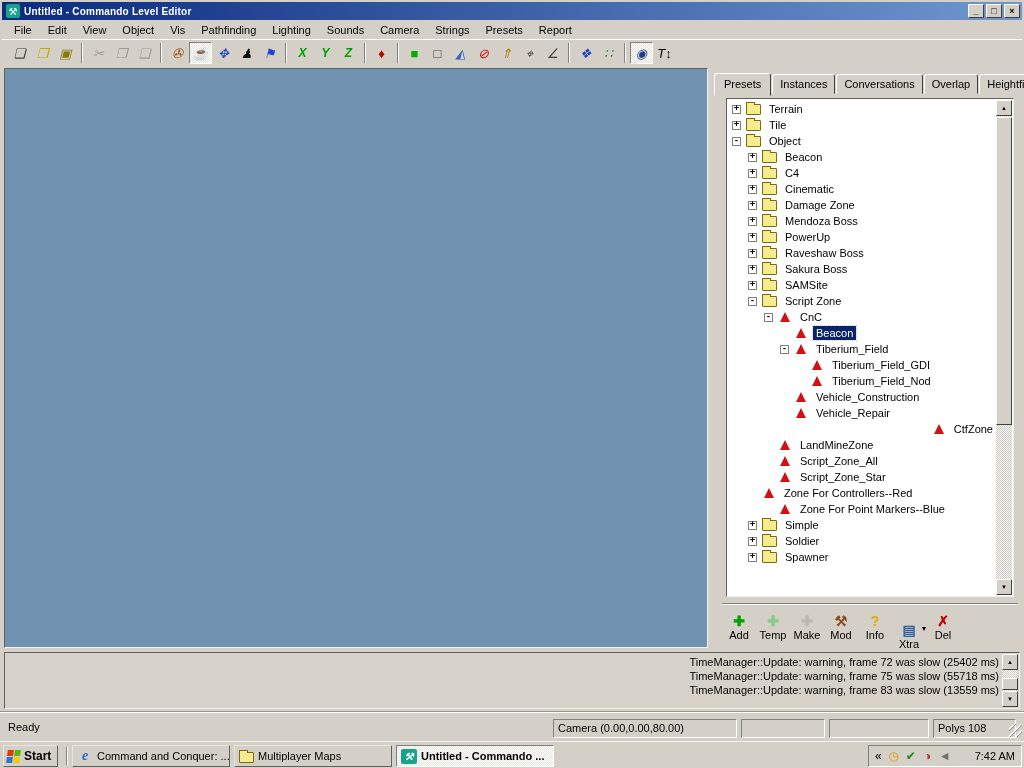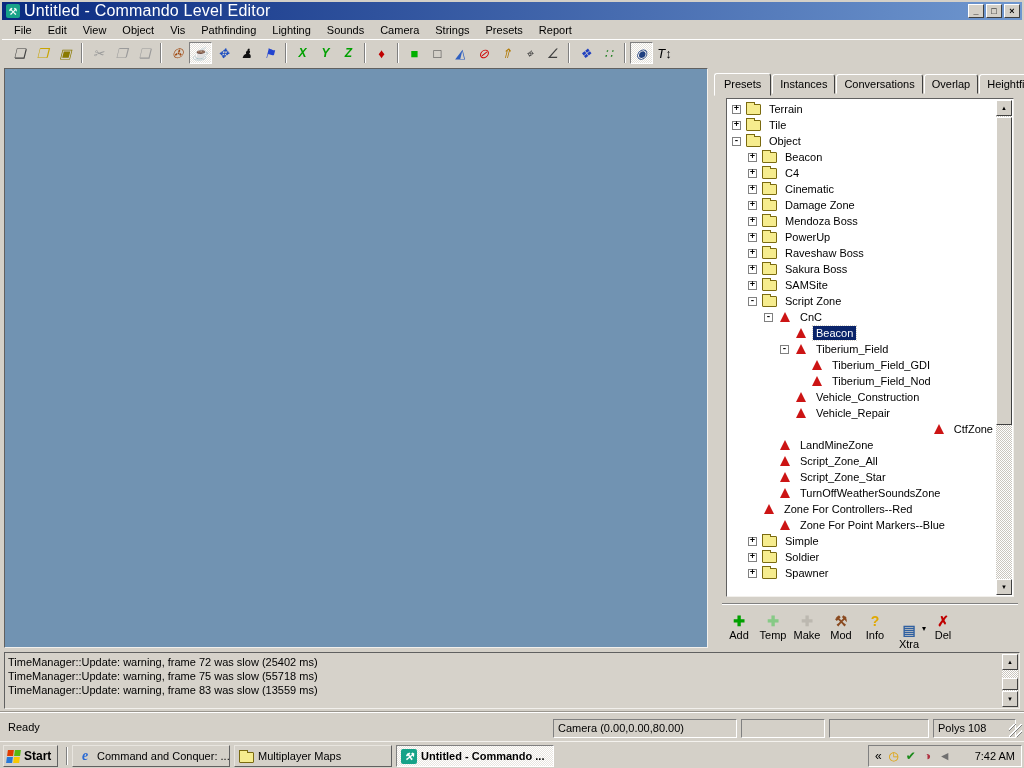--- a/index.html
+++ b/index.html
@@ -6,21 +6,21 @@
   html,body{width:1024px;height:768px;overflow:hidden;}
   body{font-family:"Liberation Sans",sans-serif;font-size:11px;background:#d4d0c8;position:relative;color:#000;}
   .raised{border:1px solid;border-color:#fff #404040 #404040 #fff;}
   .raised2{border:1px solid;border-color:#e8e5df #606060 #606060 #e8e5df;}
 
   
   .titlebar{position:absolute;left:2px;top:2px;right:2px;height:18px;
     background:linear-gradient(90deg,#0a2a80,#6f97cf);display:flex;align-items:center;}
   .app-ico{width:14px;height:14px;margin:0 4px;background:#17a389;color:#fff;
     display:flex;align-items:center;justify-content:center;font-size:10px;border-radius:2px;flex:none;}
-  .title-text{color:#fff;font-weight:normal;font-size:16px;letter-spacing:.2px;flex:1;white-space:nowrap;}
+  .title-text{color:#fff;font-weight:bold;font-size:10px;letter-spacing:.2px;flex:1;white-space:nowrap;}
   .winbtns{display:flex;gap:2px;margin-right:2px;}
   .winbtn{width:16px;height:14px;background:#d4d0c8;display:flex;align-items:center;justify-content:center;
     font-size:9px;font-weight:bold;line-height:1;}
 
   
   .menubar{position:absolute;left:2px;top:20px;right:2px;height:19px;display:flex;align-items:center;padding-left:4px;}
   .menu-item{padding:3px 8px;cursor:default;}
 
   
   .toolbar{position:absolute;left:2px;top:39px;right:2px;height:27px;border-top:1px solid #fff;
@@ -77,21 +77,21 @@
     border-top:1px solid #808080;box-shadow:0 1px 0 #fff inset;display:flex;align-items:center;padding-top:2px;}
   .pbtn{display:flex;flex-direction:column;align-items:center;justify-content:center;width:34px;height:38px;cursor:default;}
   .pbtn .glyph{font-size:14px;font-weight:bold;line-height:15px;}
   .pbtn .plabel{font-size:11px;line-height:12px;}
   .pbtn .dd{font-size:8px;margin-left:30px;margin-top:-26px;}
   .pbtn .dd:empty{display:none;}
 
   
   .logarea{position:absolute;left:4px;top:652px;width:1016px;height:57px;background:#d6d2ca;
     border:1px solid;border-color:#606060 #f2f0ec #f2f0ec #606060;}
-  .loglines{position:absolute;left:3px;top:2px;right:20px;bottom:2px;overflow:hidden;}
+  .loglines{position:absolute;left:3px;top:2px;right:20px;bottom:2px;overflow:hidden;text-align:right;}
   .logline{line-height:14px;white-space:nowrap;}
   .log-sb{right:1px;top:1px;bottom:1px;}
   .log-sb .up{top:0;} .log-sb .down{bottom:0;}
   .log-sb .sb-thumb{bottom:17px;height:12px;}
 
   
   .statusbar{position:absolute;left:0;top:711px;width:1024px;height:30px;border-top:1px solid #9a968e;
     box-shadow:0 1px 0 #fff inset;}
   .status-ready{position:absolute;left:8px;top:9px;}
   .spanel{position:absolute;top:7px;height:19px;border:1px solid;border-color:#808080 #fff #fff #808080;
@@ -444,25 +444,20 @@
           <span class="ticon zone"></span>
           <span class="tlabel">Script_Zone_All</span>
         </div>
 
         <div class="tree-row" style="padding-left: 32px;">
           <span class="expander"></span>
           <span class="ticon zone"></span>
           <span class="tlabel">Script_Zone_Star</span>
         </div>
 
-        <div class="tree-row" style="padding-left: 32px;">
-          <span class="expander"></span>
-          <span class="ticon zone"></span>
-          <span class="tlabel">TurnOffWeatherSoundsZone</span>
-        </div>
 
         <div class="tree-row" style="padding-left: 16px;">
           <span class="expander"></span>
           <span class="ticon zone"></span>
           <span class="tlabel">Zone For Controllers--Red</span>
         </div>
 
         <div class="tree-row" style="padding-left: 32px;">
           <span class="expander"></span>
           <span class="ticon zone"></span>

